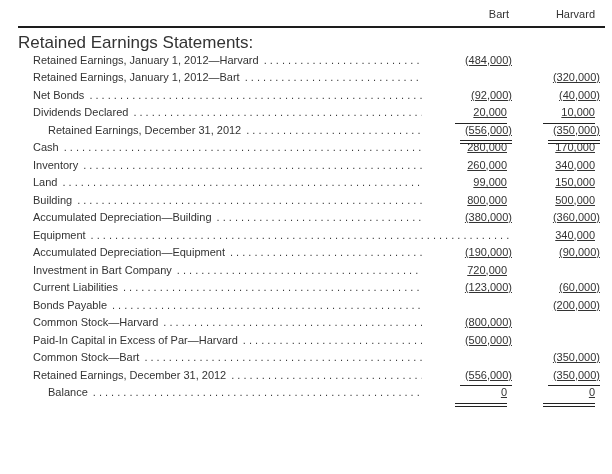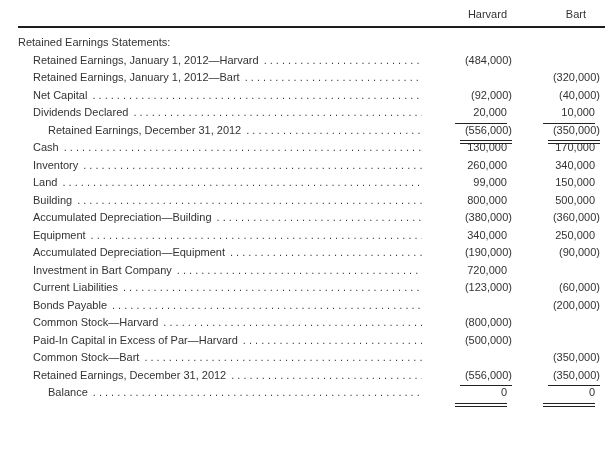--- a/index.html
+++ b/index.html
@@ -13,93 +13,93 @@
   .row {
     display:flex; align-items:baseline;
     height:17.5px; line-height:17.5px; white-space:nowrap;
   }
   .header-row { height:17px; line-height:17px; }
   .hspacer { flex:1 1 auto; }
   .head-rule {
     height:0; border-top:2px solid #1d1d1d;
     margin:3px -10px 6px 0;
   }
-  .section-title { font-size:11px; }
+  .section-title { font-size:17px; }
   .section-gap { margin-top:24px; }
   .gap-before { }
   .indent-1 { padding-left:15px; }
   .indent-2 { padding-left:30px; }
   .label { flex:0 0 auto; }
   .leader {
     flex:1 1 auto; overflow:hidden;
     margin:0 8px 0 5px; color:#3c3c3c;
   }
   .leader::after {
     content:". . . . . . . . . . . . . . . . . . . . . . . . . . . . . . . . . . . . . . . . . . . . . . . . . . . . . . . . . . . . . . . . . . . . . . . .";
   }
   .cell { flex:0 0 auto; text-align:right; }
   .cell.harvard { width:77px; }
   .cell.bart { width:88px; }
   .hdr { font-size:11px; color:#333; }
   .hdr.bart { padding-right:9px; box-sizing:border-box; }
-  .num { display:inline-block; min-width:52px; text-align:right; padding-bottom:1px; }
+  .num { display:inline-block; min-width:52px; text-align:right; padding-bottom:1px;text-decoration:underline; }
   .num.paren { margin-right:-5px; }
   .num.u1 { border-bottom:1.6px solid #222222; }
   .num.u2 { border-bottom:1.6px solid #222222; position:relative; }
   .num.u2::after {
     content:""; position:absolute; left:0; right:0; bottom:-4.2px;
     border-top:1.6px solid #222222;
   }
 </style>
 </head>
 <body>
 
 <div class="page">
   <div class="row header-row">
     <span class="hspacer"></span>
+    <span class="cell bart hdr">Bart</span>
     <span class="cell harvard hdr">Harvard</span>
-    <span class="cell bart hdr">Bart</span>
   </div>
   <div class="head-rule"></div>
   <div id="table-body">
       <div class="row section-title">Retained Earnings Statements:</div>
       <div class="row indent-1">
     <span class="label">Retained Earnings, January 1, 2012—Harvard</span>
     <span class="leader"></span>
     <span class="cell harvard"><span class="num paren">(484,000)</span></span>
     <span class="cell bart"><span class="num"></span></span>
   </div>
       <div class="row indent-1">
     <span class="label">Retained Earnings, January 1, 2012—Bart</span>
     <span class="leader"></span>
     <span class="cell harvard"><span class="num"></span></span>
     <span class="cell bart"><span class="num paren">(320,000)</span></span>
   </div>
       <div class="row indent-1">
-    <span class="label">Net Capital</span>
+    <span class="label">Net Bonds</span>
     <span class="leader"></span>
     <span class="cell harvard"><span class="num paren">(92,000)</span></span>
     <span class="cell bart"><span class="num paren">(40,000)</span></span>
   </div>
       <div class="row indent-1">
     <span class="label">Dividends Declared</span>
     <span class="leader"></span>
     <span class="cell harvard"><span class="num u1">20,000</span></span>
     <span class="cell bart"><span class="num u1">10,000</span></span>
   </div>
       <div class="row indent-2 gap-before">
     <span class="label">Retained Earnings, December 31, 2012</span>
     <span class="leader"></span>
     <span class="cell harvard"><span class="num u2 paren">(556,000)</span></span>
     <span class="cell bart"><span class="num u2 paren">(350,000)</span></span>
   </div>
       <div class="row indent-1">
     <span class="label">Cash</span>
     <span class="leader"></span>
-    <span class="cell harvard"><span class="num">130,000</span></span>
+    <span class="cell harvard"><span class="num">280,000</span></span>
     <span class="cell bart"><span class="num">170,000</span></span>
   </div>
       <div class="row indent-1">
     <span class="label">Inventory</span>
     <span class="leader"></span>
     <span class="cell harvard"><span class="num">260,000</span></span>
     <span class="cell bart"><span class="num">340,000</span></span>
   </div>
       <div class="row indent-1">
     <span class="label">Land</span>
@@ -116,21 +116,20 @@
       <div class="row indent-1">
     <span class="label">Accumulated Depreciation—Building</span>
     <span class="leader"></span>
     <span class="cell harvard"><span class="num paren">(380,000)</span></span>
     <span class="cell bart"><span class="num paren">(360,000)</span></span>
   </div>
       <div class="row indent-1">
     <span class="label">Equipment</span>
     <span class="leader"></span>
     <span class="cell harvard"><span class="num">340,000</span></span>
-    <span class="cell bart"><span class="num">250,000</span></span>
   </div>
       <div class="row indent-1">
     <span class="label">Accumulated Depreciation—Equipment</span>
     <span class="leader"></span>
     <span class="cell harvard"><span class="num paren">(190,000)</span></span>
     <span class="cell bart"><span class="num paren">(90,000)</span></span>
   </div>
       <div class="row indent-1">
     <span class="label">Investment in Bart Company</span>
     <span class="leader"></span>

